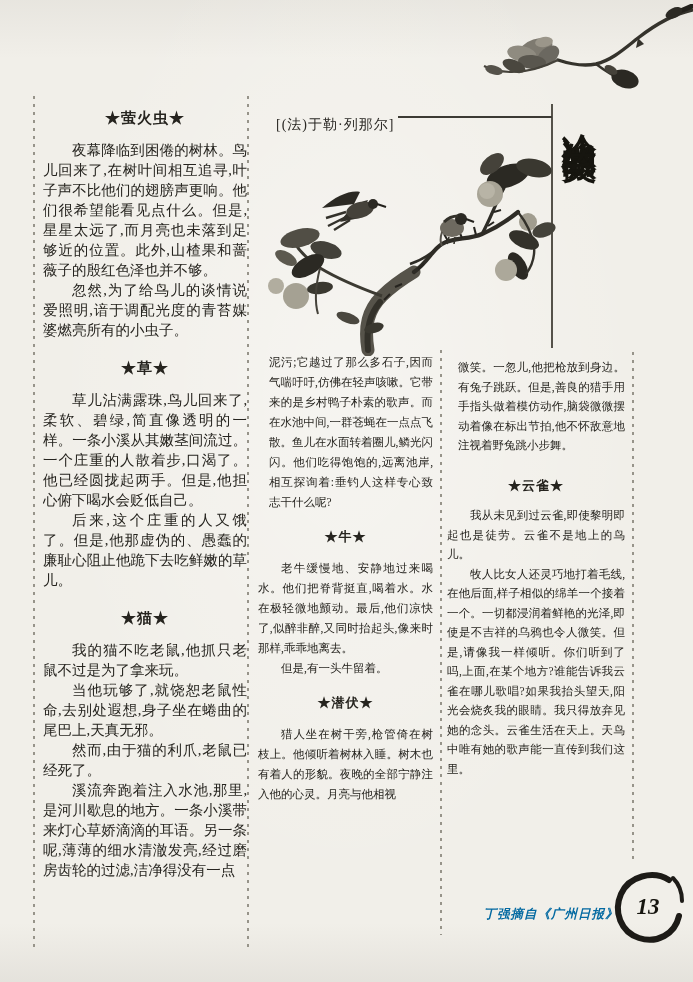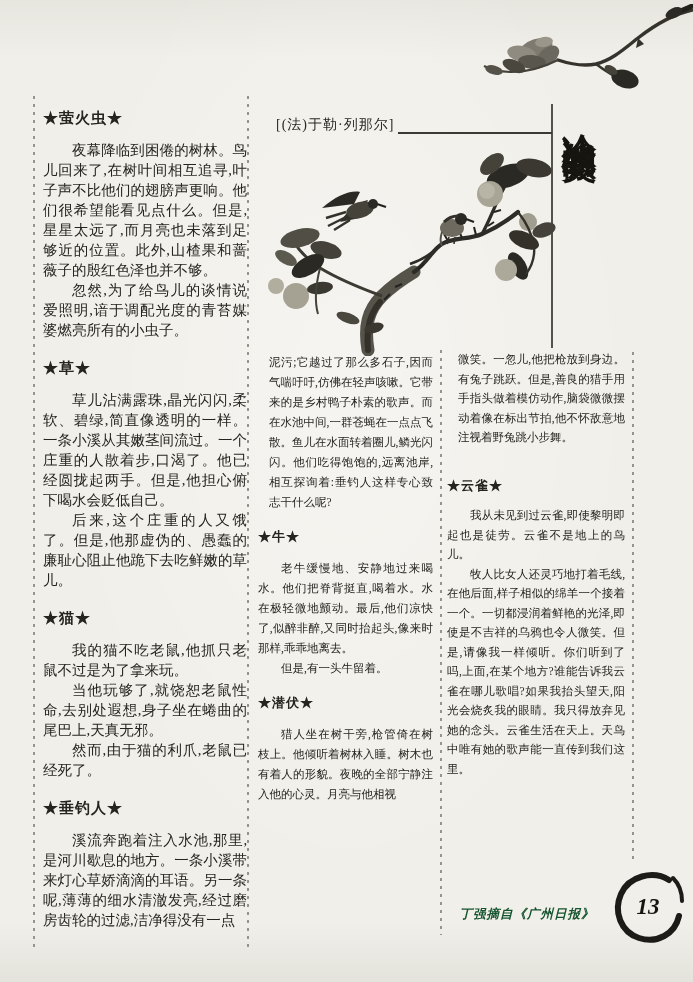--- a/index.html
+++ b/index.html
@@ -16,43 +16,43 @@
   }
   
   .vrule{position:absolute;width:2px;
     background:repeating-linear-gradient(to bottom,#97948a 0 3px,rgba(0,0,0,0) 3px 8px);}
   .solid-vrule{position:absolute;width:2px;background:#55524a;}
 
   
   .col{position:absolute;overflow:hidden;text-align:justify;}
   .col p{margin:0;text-indent:2em;}
   .col p.cont{text-indent:0;margin-left:11px;}
-  .sec-h{font-weight:bold;text-indent:0;letter-spacing:1px;}
+  .sec-h{text-align:center;font-weight:bold;text-indent:0;letter-spacing:1px;}
 
   .col-left{left:43px;top:104px;width:204px;height:836px;font-size:14.5px;line-height:20px;}
   .col-left .sec-h{font-size:15px;margin:18px 0 12px;}
   .col-left .sec-h.first{margin-top:4px;}
 
   .col-mid{left:258px;top:352px;width:175px;height:584px;font-size:11.5px;line-height:20px;}
   .col-mid .sec-h{font-size:13px;margin:15px 0 11px;}
 
-  .col-right{left:447px;top:350px;width:178px;height:560px;font-size:11.5px;line-height:19.5px;}
-  .col-right .sec-h{font-size:13px;margin:28px 0 11px;}
+  .col-right{left:447px;top:358px;width:178px;height:560px;font-size:11.5px;line-height:19.5px;}
+  .col-right .sec-h{font-size:13px;margin:20px 0 11px;}
 
-  .byline{position:absolute;left:276px;top:116px;width:276px;display:flex;align-items:flex-end;
+  .byline{position:absolute;left:276px;top:116px;width:276px;display:flex;align-items:flex-start;
     font-size:14px;letter-spacing:1px;color:#2a2824;}
   .byline .rule{flex:1;border-top:2px solid #3c3a34;margin-left:4px;}
 
   .main-title{position:absolute;left:556px;top:106px;height:244px;width:46px;
     writing-mode:vertical-rl;text-orientation:upright;
     font-family:"Liberation Sans","DejaVu Sans",sans-serif;
     font-size:35px;font-weight:700;letter-spacing:3px;color:#16150f;}
 
-  .credit{position:absolute;left:438px;top:906px;width:178px;text-align:center;
-    font-style:italic;font-weight:bold;font-size:12.5px;letter-spacing:1px;color:#14532d;}
+  .credit{position:absolute;left:462px;top:906px;width:178px;text-align:center;
+    font-style:italic;font-weight:bold;font-size:12.5px;letter-spacing:1px;color:#0369a1;}
 
   .pagenum{position:absolute;left:609px;top:868px;width:78px;height:78px;}
   .illus-main{position:absolute;left:256px;top:138px;width:302px;height:218px;}
   .illus-corner{position:absolute;left:478px;top:4px;width:215px;height:96px;}
 </style>
 </head>
 <body>
 
 <div class="paper-shade"></div>
 
@@ -151,29 +151,28 @@
 </div>
 
 <div class="main-title">冷冰冰的微笑</div>
 
 <div class="col col-left">
   <div class="sec-h first">★萤火虫★</div>
   <p>夜幕降临到困倦的树林。鸟儿回来了,在树叶间相互追寻,叶子声不比他们的翅膀声更响。他们很希望能看见点什么。但是,星星太远了,而月亮也未落到足够近的位置。此外,山楂果和蔷薇子的殷红色泽也并不够。</p>
   <p>忽然,为了给鸟儿的谈情说爱照明,谙于调配光度的青苔媒婆燃亮所有的小虫子。</p>
 
   <div class="sec-h">★草★</div>
-  <p>草儿沾满露珠,晶光闪闪,柔软、碧绿,简直像透明的一样。一条小溪从其嫩茎间流过。一个庄重的人散着步,口渴了。他已经圆拢起两手。但是,他担心俯下喝水会贬低自己。</p>
+  <p>草儿沾满露珠,鸟儿回来了,柔软、碧绿,简直像透明的一样。一条小溪从其嫩茎间流过。一个庄重的人散着步,口渴了。他已经圆拢起两手。但是,他担心俯下喝水会贬低自己。</p>
   <p>后来,这个庄重的人又饿了。但是,他那虚伪的、愚蠢的廉耻心阻止他跪下去吃鲜嫩的草儿。</p>
 
   <div class="sec-h">★猫★</div>
   <p>我的猫不吃老鼠,他抓只老鼠不过是为了拿来玩。</p>
   <p>当他玩够了,就饶恕老鼠性命,去别处遐想,身子坐在蜷曲的尾巴上,天真无邪。</p>
   <p>然而,由于猫的利爪,老鼠已经死了。</p>
 
-  <div class="sec-h">★垂钓人★</div>
   <p>溪流奔跑着注入水池,那里,是河川歇息的地方。一条小溪带来灯心草娇滴滴的耳语。另一条呢,薄薄的细水清澈发亮,经过磨房齿轮的过滤,洁净得没有一点</p>
 </div>
 
 <div class="col col-mid">
   <p class="cont">泥污;它越过了那么多石子,因而气喘吁吁,仿佛在轻声咳嗽。它带来的是乡村鸭子朴素的歌声。而在水池中间,一群苍蝇在一点点飞散。鱼儿在水面转着圈儿,鳞光闪闪。他们吃得饱饱的,远离池岸,相互探询着:垂钓人这样专心致志干什么呢?</p>
 
   <div class="sec-h">★牛★</div>
   <p>老牛缓慢地、安静地过来喝水。他们把脊背挺直,喝着水。水在极轻微地颤动。最后,他们凉快了,似醉非醉,又同时抬起头,像来时那样,乖乖地离去。</p>
   <p>但是,有一头牛留着。</p>
 

